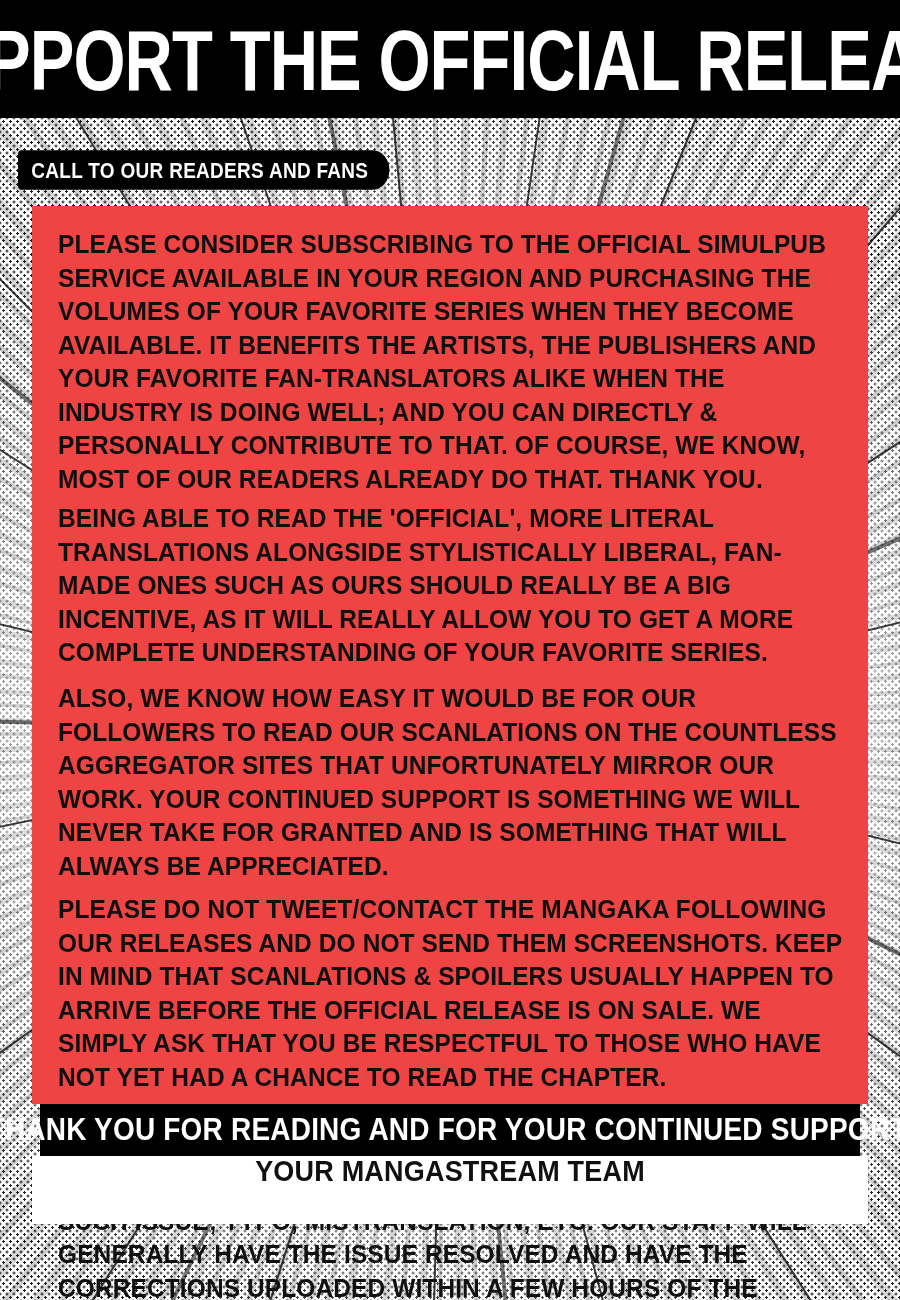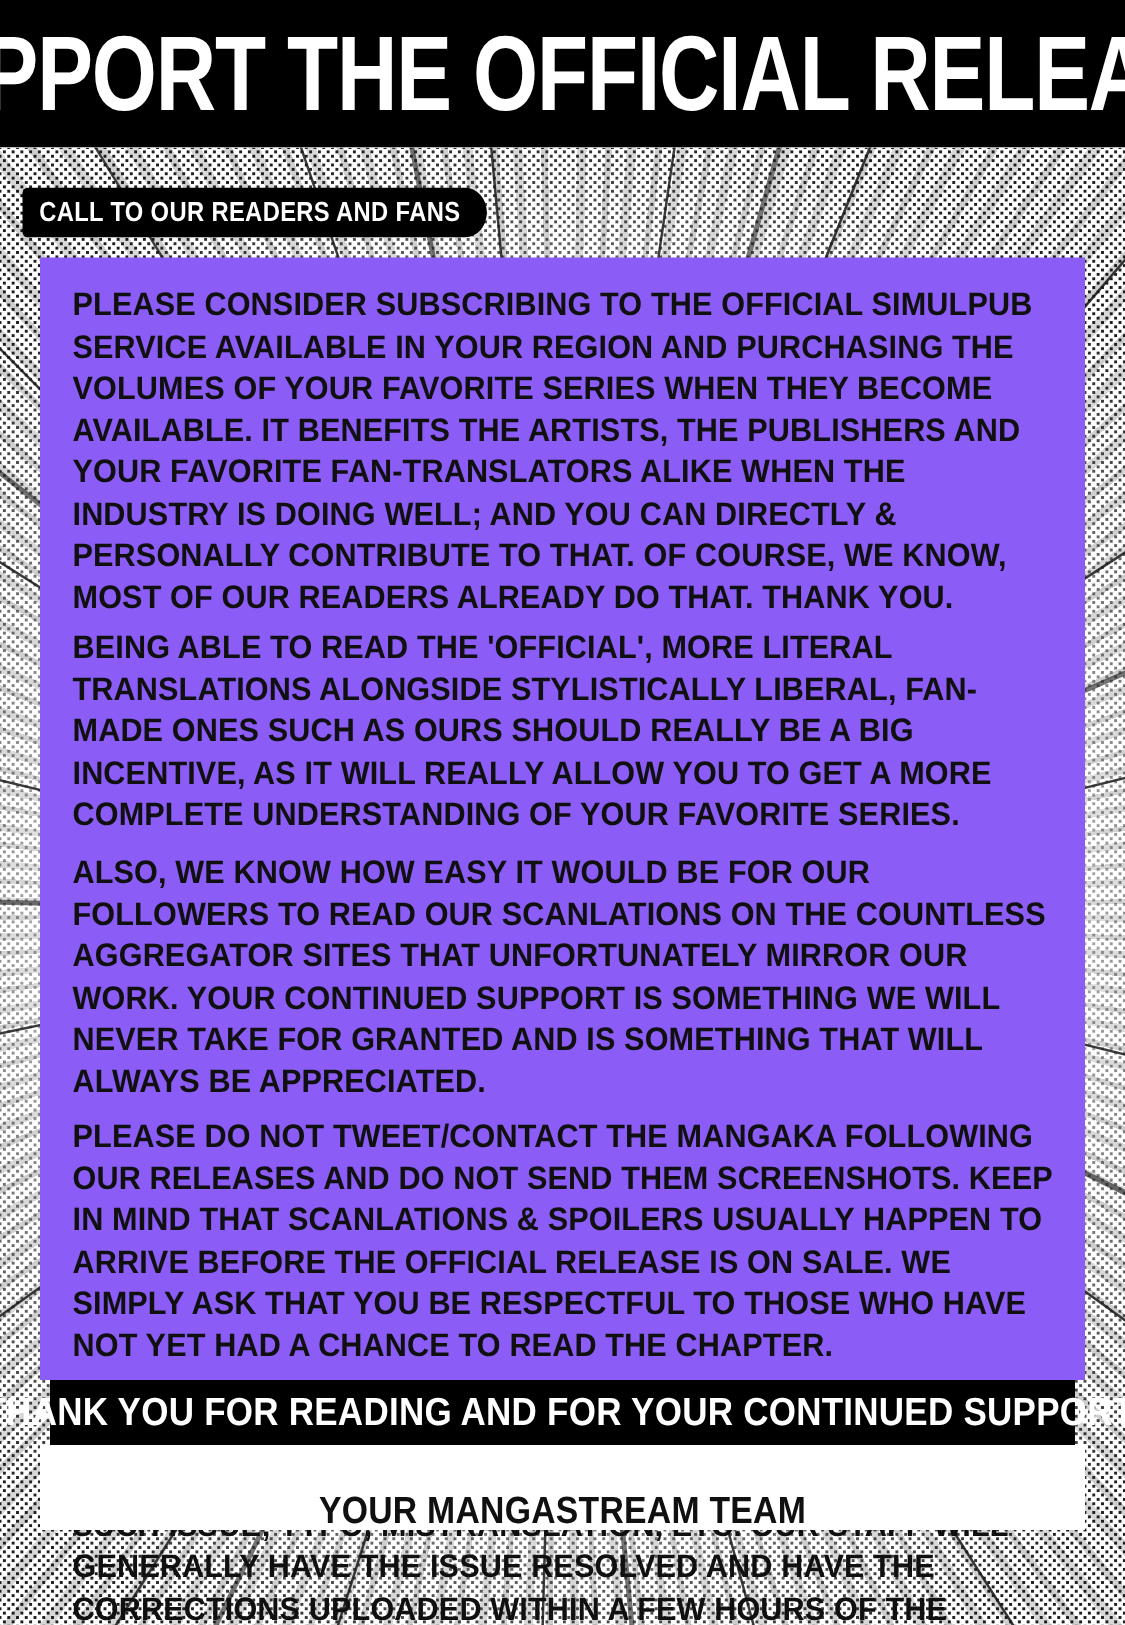--- a/index.html
+++ b/index.html
@@ -103,21 +103,21 @@
     white-space: nowrap;
   }
 
   
   .panel {
     position: absolute;
     left: 32px;
     top: 206px;
     width: 836px;
     height: 898px;
-    background: #8b5cf6;
+    background: #ef4444;
     box-sizing: border-box;
     padding: 22px 26px 10px 26px;
   }
   .para {
     color: #101010;
     font-weight: bold;
     font-size: 24.5px;
     line-height: 31.5px;
     letter-spacing: 0.1px;
     margin: 0 0 22px 0;
@@ -147,21 +147,21 @@
     white-space: nowrap;
   }
   .footer-white {
     position: absolute;
     left: 32px;
     top: 1156px;
     width: 836px;
     height: 68px;
     background: #ffffff;
     display: flex;
-    align-items: flex-end;
+    align-items: flex-start;
     justify-content: center;
   }
   .footer-white .fwtext {
     color: #101010;
     font-weight: bold;
     font-size: 27px;
     letter-spacing: 0.2px;
     transform: scaleY(1.12);
     white-space: nowrap;
   }

